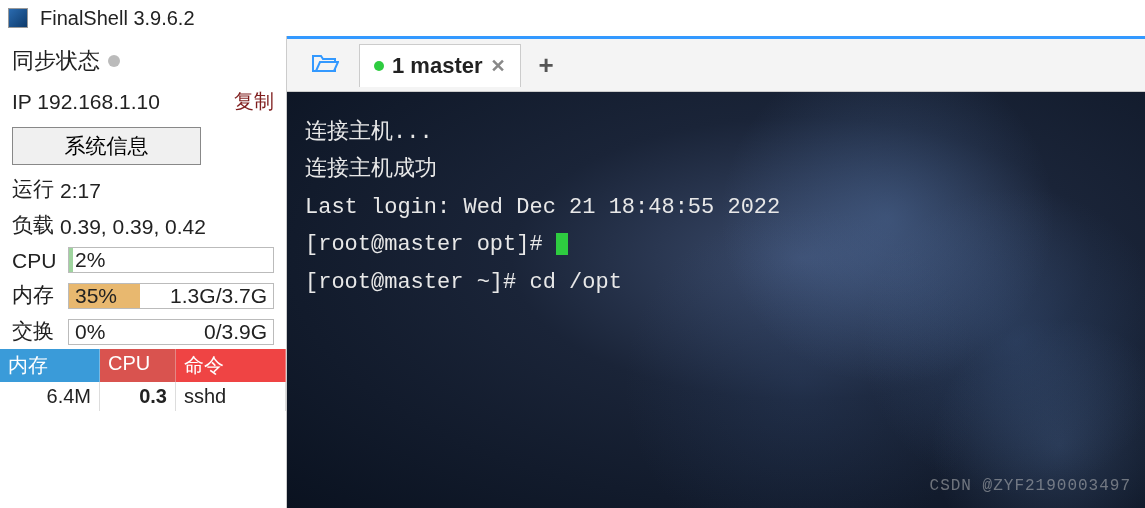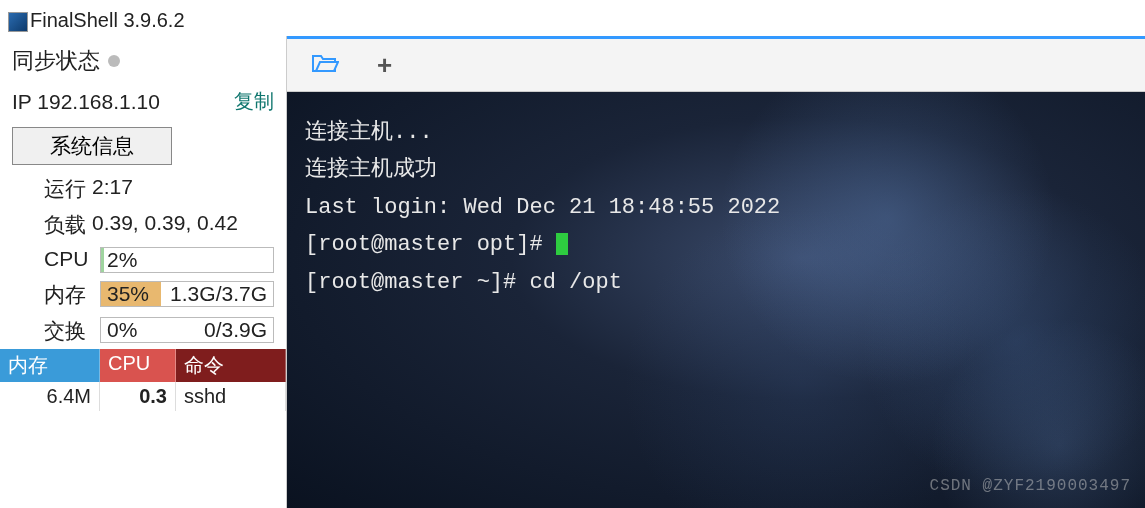--- a/index.html
+++ b/index.html
@@ -8,23 +8,23 @@
   font-size: 20px;
   color: #222;
   background: #fff;
   width: 1145px;
   height: 508px;
   overflow: hidden;
 }
 .container { display: flex; height: 100%; flex-direction: column; }
 .titlebar {
   display: flex;
-  align-items: flex-end;
-  padding: 4px 8px;
-  gap: 2px;
+  align-items: center;
+  padding: 18px 8px;
+  gap: 12px;
   height: 36px;
 }
 .app-icon {
   width: 20px; height: 20px;
   background: linear-gradient(135deg, #2a6bb0, #0e3a6b);
   border: 1px solid #999;
 }
 .main-area { display: flex; flex: 1; overflow: hidden; }
 .sidebar {
   width: 286px;
@@ -45,38 +45,37 @@
   border-radius: 50%;
   background: #bbb;
 }
 .ip-row {
   display: flex;
   align-items: center;
   justify-content: space-between;
   padding: 6px 12px;
   font-size: 21px;
 }
-.copy-label { color: #0f766e; font-size: 20px; }
+.copy-label { color: #7f1d1d; font-size: 20px; }
 .sysinfo-btn {
   margin: 6px 12px;
   padding: 4px 0;
-  width: 160px;
+  width: 189px;
   background: #f0f0f0;
   border: 1px solid #888;
   text-align: center;
   font-size: 21px;
   cursor: pointer;
 }
 .metric-row {
   display: flex;
-  align-items: flex-start;
+  align-items: flex-end;
   padding: 4px 12px;
   font-size: 21px;
   gap: 6px;
-  margin-left: 32px;
 }
 .metric-label { min-width: 50px; }
 .bar-wrap {
   flex: 1;
   height: 26px;
   border: 1px solid #bbb;
   position: relative;
   display: flex;
   align-items: center;
 }
@@ -100,21 +99,21 @@
   display: flex;
   font-size: 20px;
 }
 .proc-header .cell {
   color: #fff;
   padding: 3px 8px;
   border-right: 1px solid rgba(255,255,255,0.3);
 }
 .proc-header .cell:nth-child(1) { background: #3a9bd9; width: 100px; }
 .proc-header .cell:nth-child(2) { background: #d9534f; width: 76px; }
-.proc-header .cell:nth-child(3) { background: #7f1d1d; flex: 1; }
+.proc-header .cell:nth-child(3) { background: #ef4444; flex: 1; }
 .proc-row {
   display: flex;
   font-size: 20px;
 }
 .proc-row .cell {
   padding: 3px 8px;
   border-right: 1px solid #ddd;
 }
 .proc-row .cell:nth-child(1) { width: 100px; text-align: right; }
 .proc-row .cell:nth-child(2) { width: 76px; text-align: right; font-weight: bold; }
@@ -277,20 +276,25 @@
     </div>
 
     <div class="right-pane">
       <div class="tab-bar">
         <div class="folder-btn">
           <svg class="folder-icon" viewBox="0 0 28 22">
             <path d="M2 4 L10 4 L12 7 L24 7 L24 19 L2 19 Z" fill="none" stroke="#3399ff" stroke-width="2"></path>
             <path d="M5 19 L9 10 L27 10 L23 19 Z" fill="#f4f4f4" stroke="#3399ff" stroke-width="2"></path>
           </svg>
         </div>
+        <div class="tab">
+          <span class="tab-dot"></span>
+          <span>1 master</span>
+          <span class="tab-close">✕</span>
+        </div>
         <div class="tab-add">+</div>
       </div>
 
       <div class="terminal">
         <div class="term-line">连接主机...</div>
         <div class="term-line">连接主机成功</div>
         <div class="term-line">Last login: Wed Dec 21 18:48:55 2022</div>
         <div class="term-line"><span>[root@master opt]# </span><span class="cursor"></span></div>
         <div class="term-line">[root@master ~]# cd /opt</div>
         <div class="watermark">CSDN @ZYF2190003497</div>

